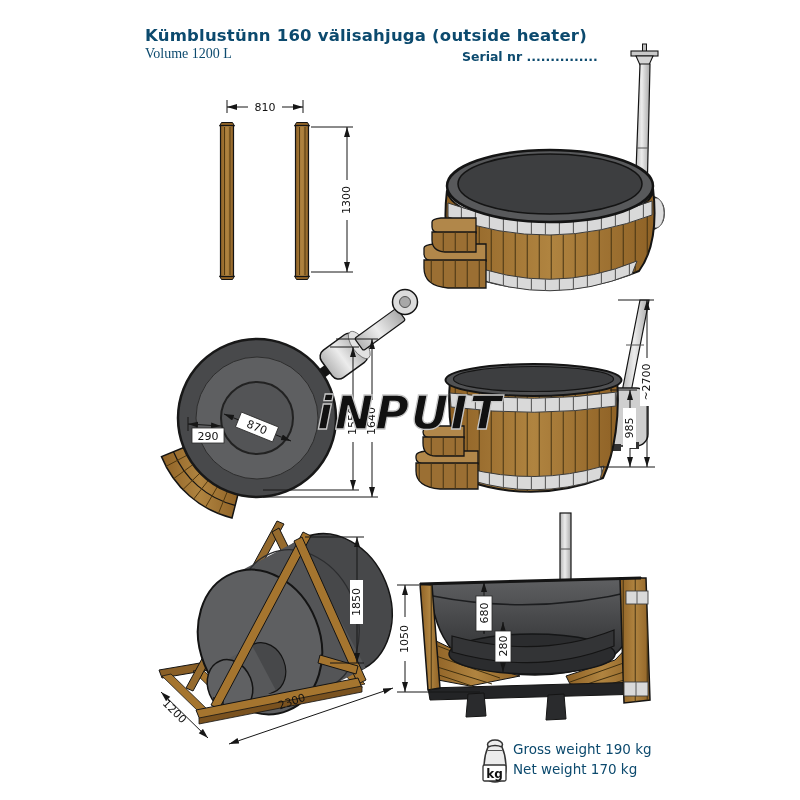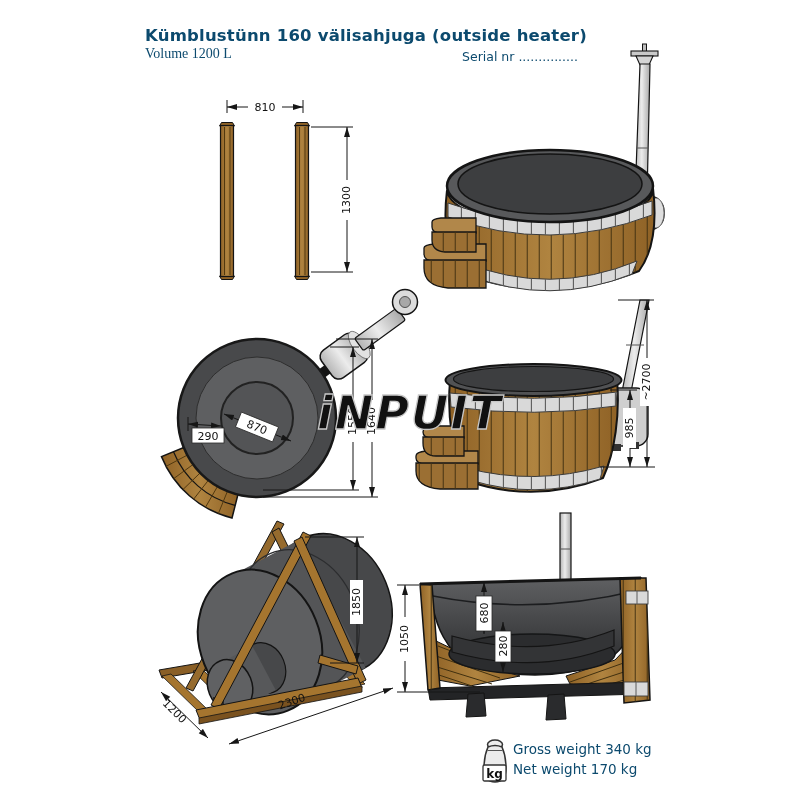--- a/index.html
+++ b/index.html
@@ -1,21 +1,21 @@
 <!DOCTYPE html>
 <html><head>
 <meta charset="utf-8">
 <style>
   html,body{margin:0;padding:0;background:#ffffff;}
   #page{position:relative;width:800px;height:800px;background:#ffffff;overflow:hidden;
         font-family:"DejaVu Sans",sans-serif;color:#0c4a6e;}
   .abs{position:absolute;}
   #title{left:145px;top:26px;font-size:16.5px;font-weight:bold;letter-spacing:.2px;}
   #volume{left:145px;top:46px;font-size:14px;font-family:Liberation Serif, serif;}
-  #serial{left:462px;top:49px;font-size:12.5px;font-weight:normal;text-align:right;}
+  #serial{left:462px;top:49px;font-size:12.5px;font-weight:bold;text-align:right;}
   #size-label{left:141px;top:754px;font-size:14.5px;font-weight:bold;}
   #gross{left:513px;top:741px;font-size:13.5px;}
   #net{left:513px;top:761px;font-size:13.5px;}
   #kgicon{left:479px;top:738px;text-decoration:underline;}
   svg{display:block;}
   svg text{font-family:"DejaVu Sans",sans-serif;fill:#111;}
   .dimtxt{font-size:11px;}
 </style>
 </head>
 <body>
@@ -333,16 +333,16 @@
 
   <div id="kgicon" class="abs">
     <svg width="32" height="50" viewBox="0 0 32 50">
       <ellipse cx="16" cy="6.5" rx="7.5" ry="4.5" fill="#eeeeee" stroke="#333" stroke-width="1.5"></ellipse>
       <path d="M9,9 Q5,18 5,30 Q5,44 16,44 Q27,44 27,30 Q27,18 23,9 Q16,6 9,9 Z" fill="#ececec" stroke="#333" stroke-width="1.5"></path>
       <path d="M8.5,12.5 L23.5,12.5" stroke="#555" stroke-width="1"></path>
       <rect x="4" y="27" width="23" height="16" rx="1.5" fill="#ffffff" stroke="#333" stroke-width="1.3"></rect>
       <text x="15.5" y="39.5" text-anchor="middle" font-size="12" font-weight="bold" fill="#111">kg</text>
     </svg>
   </div>
-  <div id="gross" class="abs">Gross weight 340 kg</div>
+  <div id="gross" class="abs">Gross weight 190 kg</div>
   <div id="net" class="abs">Net weight 170 kg</div>
 
 </div>
 
 </body></html>

